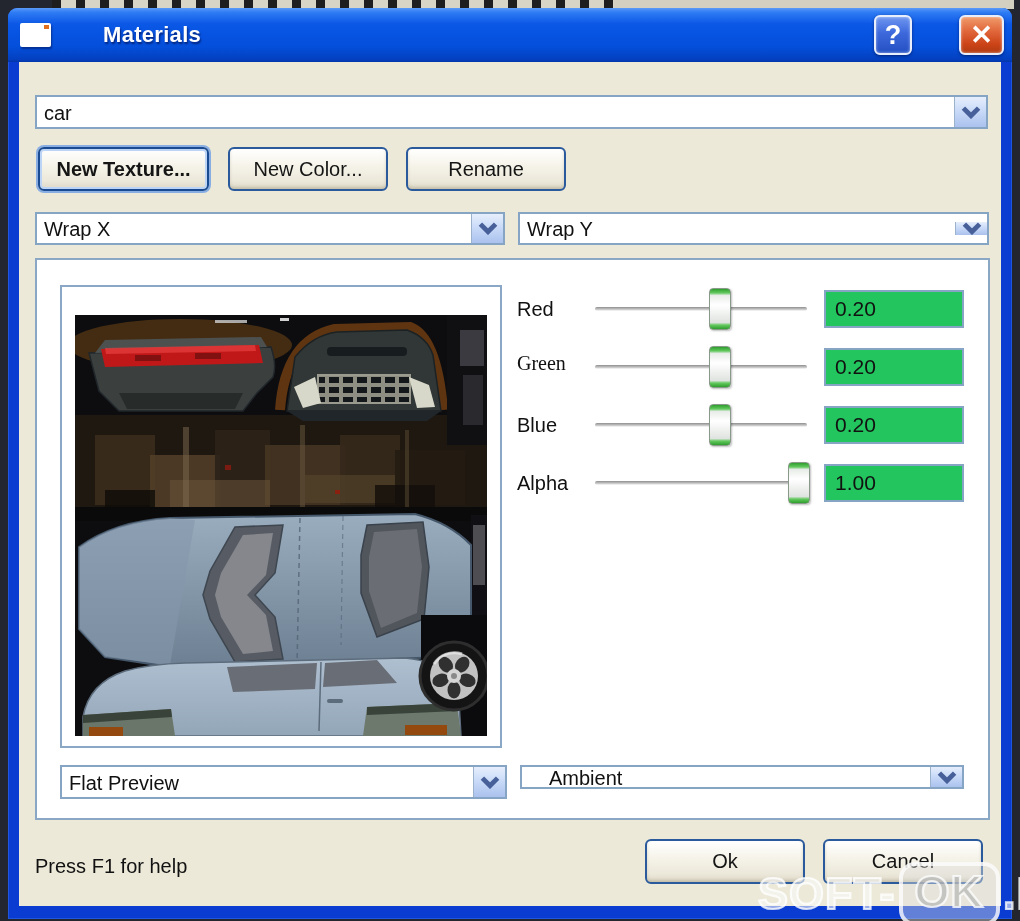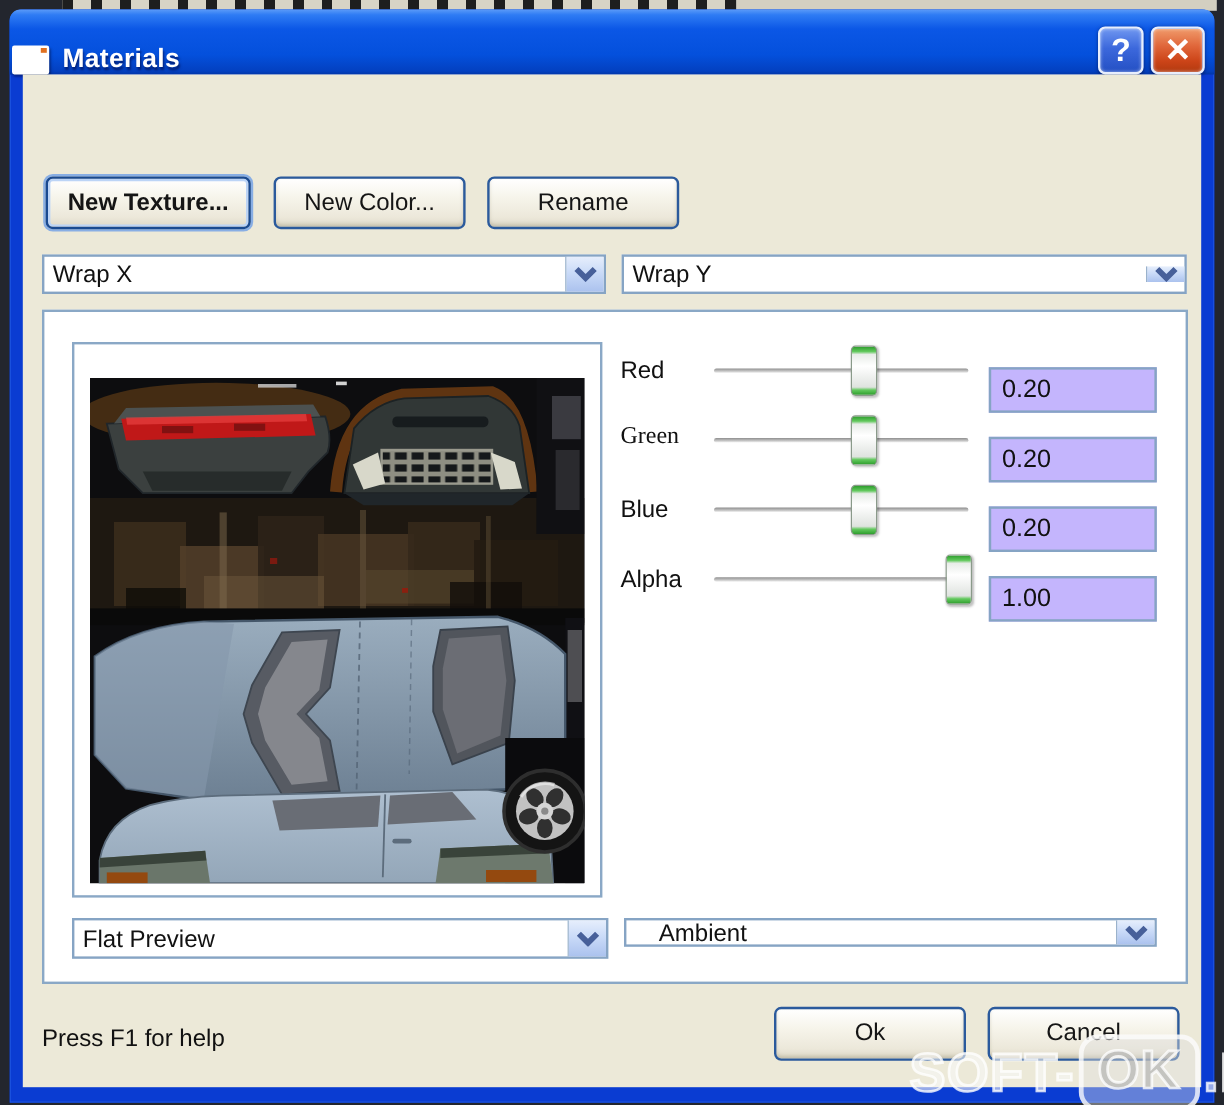--- a/index.html
+++ b/index.html
@@ -10,22 +10,22 @@
   .bg-strip-a { position:absolute; left:52px; top:0; width:562px; height:9px;
     background-image: repeating-linear-gradient(90deg, #1e1e1e 0 9px, rgba(0,0,0,0) 9px 24px);
     background-color:#d8d4c6; }
   .bg-strip-b { position:absolute; left:614px; top:0; width:400px; height:9px; background:#d3cfc1; }
 
   
   .window { position:absolute; left:8px; top:8px; width:1004px; height:911px;
     background:#0a3cd2; border-radius:10px 10px 0 0;
     box-shadow: inset 0 0 0 1px #1e56e0; }
   .titlebar { position:absolute; left:0; top:0; right:0; height:54px;
-    border-radius:9px 9px 0 0; display:flex; align-items:flex-end; padding:0 8px 0 2px;
-    background: linear-gradient(180deg,#5a9af8 0%, #2f7cf4 8%, #0b57e6 30%, #0450dc 70%, #0340c0 95%, #0236a8 100%); }
+    border-radius:9px 9px 0 0; display:flex; align-items:center; padding:0 8px 0 12px;
+    background: linear-gradient(180deg,#5a9af8 0%, #2f7cf4 8%, #0b57e6 30%, #0450dc 70%, #0340c0 95%, #0236a8 100%); gap: 41px; }
   .win-icon { width:31px; height:24px; background:#ffffff; border-radius:2px; position:relative;
     box-shadow: 1px 2px 2px rgba(0,10,60,.45); flex:0 0 auto; }
   .win-icon::after { content:""; position:absolute; right:2px; top:2px; width:5px; height:4px; background:#e07020; }
   .win-title { color:#ffffff; font-size:22px; font-weight:bold; margin-left:11px; letter-spacing:.3px;
     text-shadow: 1px 2px 2px rgba(0,10,70,.65); flex:1 1 auto; }
   .cap-btn { width:40px; height:40px; border-radius:6px; margin-left:6px;
     display:flex; align-items:center; justify-content:center;
     color:#fff; font-size:27px; font-weight:bold; cursor:pointer;
     border:2px solid #e8eefc; box-shadow: 0 1px 3px rgba(0,0,40,.5), inset 0 0 3px rgba(255,255,255,.6); }
   .help-btn { background: linear-gradient(180deg,#6e96f0 0%, #3c68dc 45%, #2450c4 100%); width:38px; }
@@ -57,22 +57,22 @@
   
   .s-label { position:absolute; left:480px; width:78px; height:38px; font-size:20px; color:#111;
     display:flex; align-items:center; }
   .s-track-wrap { position:absolute; left:558px; width:212px; height:38px; }
   .s-track { position:absolute; left:0; right:0; top:17px; height:4px; border-radius:2px;
     background: linear-gradient(180deg,#8e8e8e,#c8c8c8 60%,#ffffff); box-shadow:0 1px 0 #fff; }
   .s-thumb { position:absolute; top:-2px; width:22px; height:42px; border-radius:4px; cursor:pointer;
     border:1px solid #8a9a8a;
     background: linear-gradient(180deg,#2f9e2e 0%, #63c95e 10%, #e8ece8 16%, #ffffff 40%, #dfe3df 84%, #63c95e 90%, #2f9e2e 100%);
     box-shadow: 1px 1px 2px rgba(0,0,0,.25); }
-  .valbox { position:absolute; width:140px; height:38px; background:#c4b5fd; border:2px solid #86a4c4;
-    font-family:"Liberation Sans", sans-serif; font-size:21px; color:#111; padding-left:9px;margin-top:16px; }
+  .valbox { position:absolute; width:140px; height:38px; background:#22c55e; border:2px solid #86a4c4;
+    font-family:"Liberation Sans", sans-serif; font-size:21px; color:#111; padding-left:9px; }
 
   .footer-text { position:absolute; left:16px; top:793px; font-size:20px; color:#111; }
 
   
   .watermark { position:absolute; left:758px; top:862px; z-index:60; display:flex; align-items:center;
     font-size:45px; font-weight:bold; letter-spacing:1px;
     color:rgba(235,235,235,.18); -webkit-text-stroke:2.2px rgba(255,255,255,.78);
     text-shadow:0 0 1px rgba(255,255,255,.5); pointer-events:none; }
   .wm-box { display:flex; align-items:center; justify-content:center; margin:0 3px; padding:0 12px 4px 12px;
     border:4px solid rgba(255,255,255,.75); border-radius:16px; background:rgba(225,225,225,.42);
@@ -88,20 +88,28 @@
 
   <div class="titlebar">
     <div class="win-icon"></div>
     <span class="win-title">Materials</span>
     <div class="cap-btn help-btn">?</div>
     <div class="cap-btn close-btn">✕</div>
   </div>
 
   <div class="client">
 
+    <div class="combo" style="left:16px; top:33px; width:953px; height:34px;">
+      <span class="combo-text">car</span>
+      <span class="combo-btn">
+        <svg width="20" height="13" viewBox="0 0 10 6">
+            <path d="M1.2 0.8 L5 4.6 L8.8 0.8" stroke="#47609a" stroke-width="2.4" fill="none"></path>
+          </svg>
+      </span>
+    </div>
 
     <button class="xp-btn focused" style="left:19px; top:85px; width:171px;font-weight:bold;">New Texture...</button>
     <button class="xp-btn" style="left:209px; top:85px; width:160px;">New Color...</button>
     <button class="xp-btn" style="left:387px; top:85px; width:160px;">Rename</button>
 
     <div class="combo" style="left:16px; top:150px; width:470px; height:33px;">
       <span class="combo-text">Wrap X</span>
       <span class="combo-btn">
         <svg width="20" height="13" viewBox="0 0 10 6">
             <path d="M1.2 0.8 L5 4.6 L8.8 0.8" stroke="#47609a" stroke-width="2.4" fill="none"></path>

